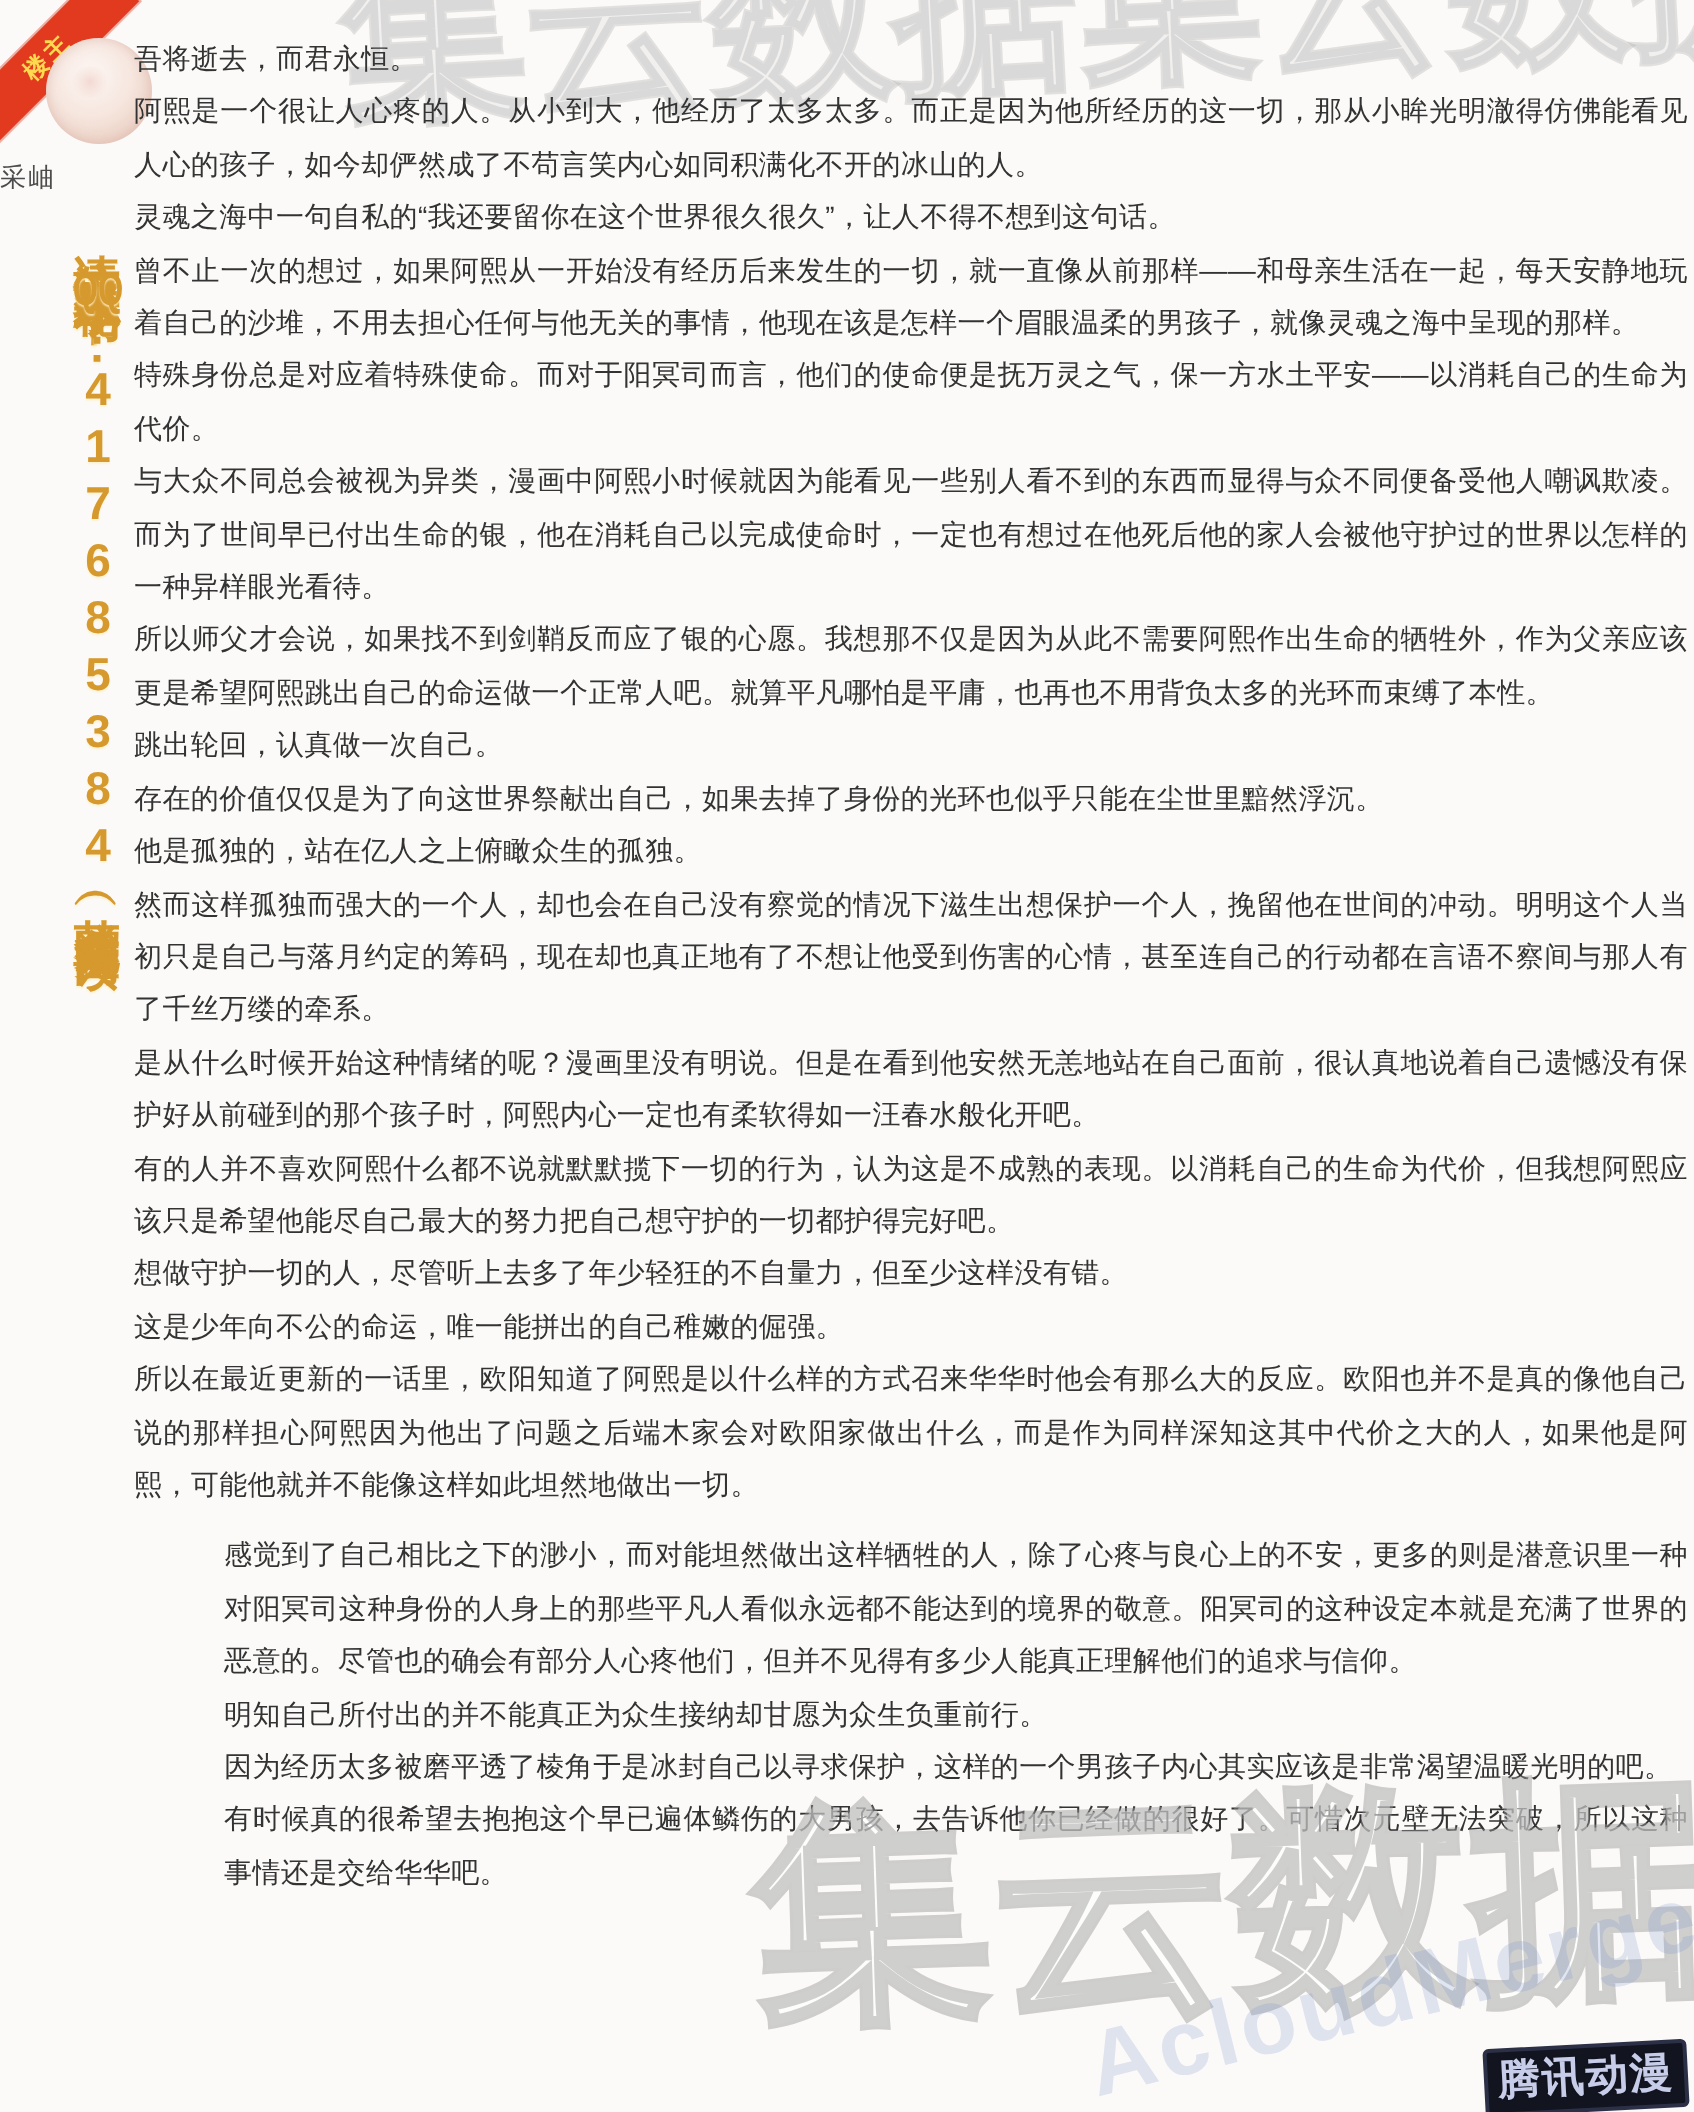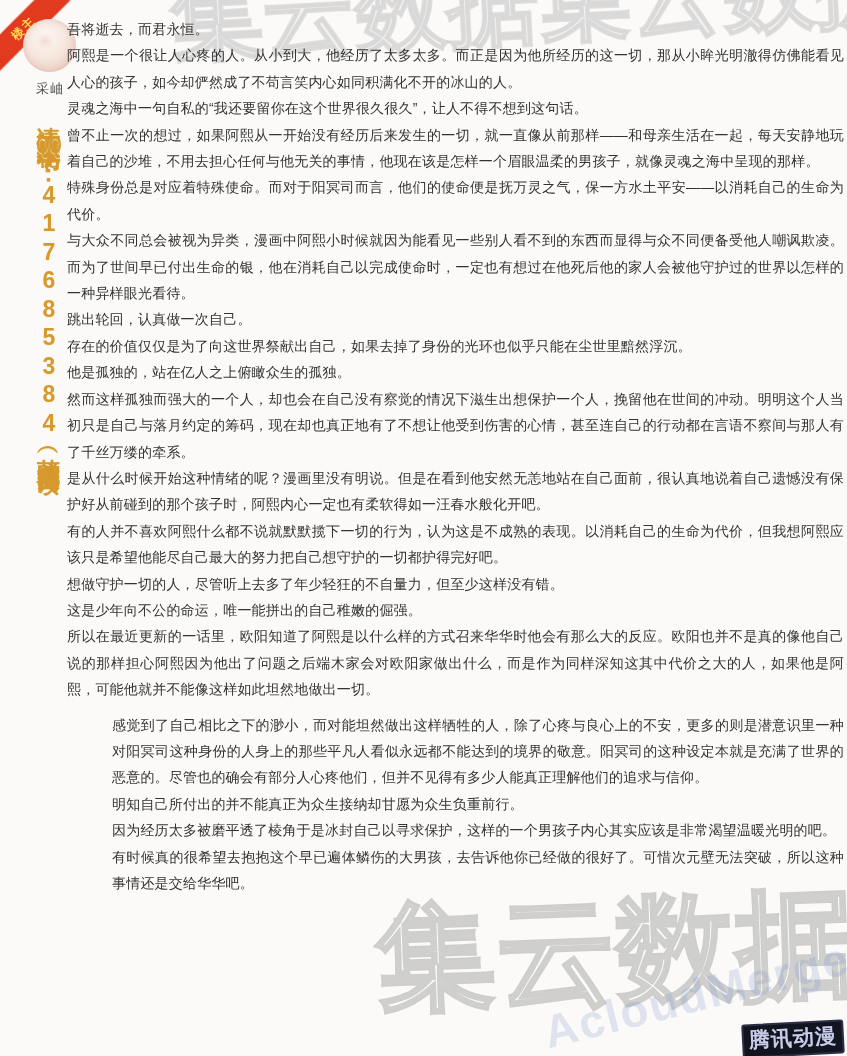--- a/index.html
+++ b/index.html
@@ -23,21 +23,21 @@
   .avatar{
     position:absolute;top:19px;left:23px;width:53px;height:53px;border-radius:50%;
     background:radial-gradient(circle at 42% 35%, #fdf7f4 0%, #f6e6de 45%, #ecd2c6 75%, #e4c4b8 100%);
     box-shadow:inset 0 0 6px rgba(214,170,160,.55);
   }
   .avatar::after{
     content:"";position:absolute;left:12px;top:14px;width:20px;height:16px;border-radius:50%;
     background:radial-gradient(circle,#f3d9d2 0%,rgba(243,217,210,0) 70%);
   }
   .username{
-    position:absolute;top:80px;left:0;width:100px;text-align:center;
+    position:absolute;top:80px;left:0;width:100px;
     font-size:13px;color:#4c4c4c;letter-spacing:1px;
   }
   .vertical-notice{
     position:absolute;top:108px;left:26px;height:760px;
     writing-mode:vertical-rl;text-orientation:upright;
     font-size:23px;line-height:46px;letter-spacing:2.5px;font-weight:bold;
     color:#d6992e;
     text-shadow:0 1px 1px rgba(255,240,200,.8);
     white-space:nowrap;
   }
@@ -102,20 +102,21 @@
   </aside>
 
   <main class="article">
     <section class="section-upper">
         <p>吾将逝去，而君永恒。</p>
         <p>阿熙是一个很让人心疼的人。从小到大，他经历了太多太多。而正是因为他所经历的这一切，那从小眸光明澈得仿佛能看见人心的孩子，如今却俨然成了不苟言笑内心如同积满化不开的冰山的人。</p>
         <p>灵魂之海中一句自私的“我还要留你在这个世界很久很久”，让人不得不想到这句话。</p>
         <p>曾不止一次的想过，如果阿熙从一开始没有经历后来发生的一切，就一直像从前那样——和母亲生活在一起，每天安静地玩着自己的沙堆，不用去担心任何与他无关的事情，他现在该是怎样一个眉眼温柔的男孩子，就像灵魂之海中呈现的那样。</p>
         <p>特殊身份总是对应着特殊使命。而对于阳冥司而言，他们的使命便是抚万灵之气，保一方水土平安——以消耗自己的生命为代价。</p>
         <p>与大众不同总会被视为异类，漫画中阿熙小时候就因为能看见一些别人看不到的东西而显得与众不同便备受他人嘲讽欺凌。而为了世间早已付出生命的银，他在消耗自己以完成使命时，一定也有想过在他死后他的家人会被他守护过的世界以怎样的一种异样眼光看待。</p>
+        <p>所以师父才会说，如果找不到剑鞘反而应了银的心愿。我想那不仅是因为从此不需要阿熙作出生命的牺牲外，作为父亲应该更是希望阿熙跳出自己的命运做一个正常人吧。就算平凡哪怕是平庸，也再也不用背负太多的光环而束缚了本性。</p>
         <p>跳出轮回，认真做一次自己。</p>
         <p>存在的价值仅仅是为了向这世界祭献出自己，如果去掉了身份的光环也似乎只能在尘世里黯然浮沉。</p>
         <p>他是孤独的，站在亿人之上俯瞰众生的孤独。</p>
         <p>然而这样孤独而强大的一个人，却也会在自己没有察觉的情况下滋生出想保护一个人，挽留他在世间的冲动。明明这个人当初只是自己与落月约定的筹码，现在却也真正地有了不想让他受到伤害的心情，甚至连自己的行动都在言语不察间与那人有了千丝万缕的牵系。</p>
         <p>是从什么时候开始这种情绪的呢？漫画里没有明说。但是在看到他安然无恙地站在自己面前，很认真地说着自己遗憾没有保护好从前碰到的那个孩子时，阿熙内心一定也有柔软得如一汪春水般化开吧。</p>
         <p>有的人并不喜欢阿熙什么都不说就默默揽下一切的行为，认为这是不成熟的表现。以消耗自己的生命为代价，但我想阿熙应该只是希望他能尽自己最大的努力把自己想守护的一切都护得完好吧。</p>
         <p>想做守护一切的人，尽管听上去多了年少轻狂的不自量力，但至少这样没有错。</p>
         <p>这是少年向不公的命运，唯一能拼出的自己稚嫩的倔强。</p>
         <p>所以在最近更新的一话里，欧阳知道了阿熙是以什么样的方式召来华华时他会有那么大的反应。欧阳也并不是真的像他自己说的那样担心阿熙因为他出了问题之后端木家会对欧阳家做出什么，而是作为同样深知这其中代价之大的人，如果他是阿熙，可能他就并不能像这样如此坦然地做出一切。</p>
       </section>

